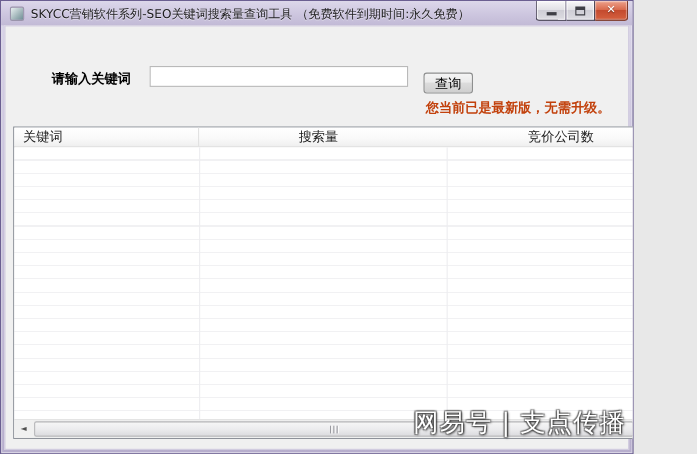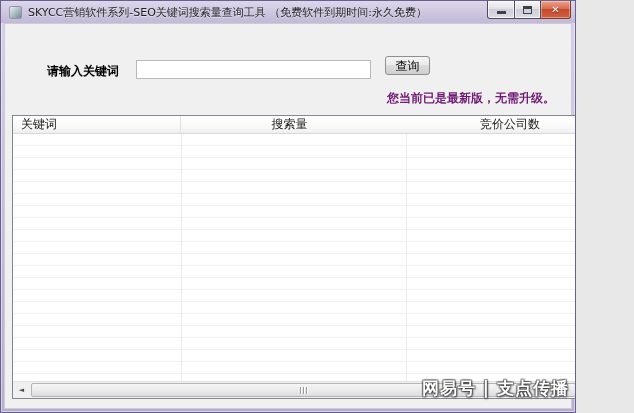--- a/index.html
+++ b/index.html
@@ -66,31 +66,31 @@
     font-size: 12px; font-weight: bold; color: #000;
   }
   .keyword-input {
     position: absolute; left: 131px; top: 36px;
     width: 235px; height: 19px;
     border: 1px solid #b9b9b9; background: #fff;
     font-size: 12px; padding: 0 4px;
     font-family: "DejaVu Sans", "Liberation Sans", sans-serif;
   }
   .query-button {
-    position: absolute; left: 380px; top: 32px;
+    position: absolute; left: 380px; top: 42px;
     width: 45px; height: 19px;
     border: 1px solid #8e8f8f; border-radius: 3px;
     background: linear-gradient(180deg, #f4f4f4 0%, #ebebeb 45%, #dcdcdc 50%, #cfcfcf 100%);
     font-size: 12px; color: #000; line-height: 1;
     font-family: "DejaVu Sans", "Liberation Sans", sans-serif;
     cursor: default;
   }
   .update-status {
     position: absolute; left: 382px; top: 66px;
-    font-size: 12px; font-weight: bold; color: #701a75;
+    font-size: 12px; font-weight: bold; color: #c2410c;
   }
   
   .listview {
     position: absolute; left: 7px; top: 91px;
     width: 612px; height: 284px;
     background: #fff;
     border: 1px solid #828790;
   }
   .lv-header {
     position: absolute; top: 0; left: 0; right: 0; height: 18px;
@@ -128,21 +128,21 @@
     position: absolute; left: 1px; top: 1px; bottom: 1px; width: 545px;
     border: 1px solid #b5b5b8; border-radius: 2px;
     background: linear-gradient(180deg, #f6f6f6 0%, #ececee 50%, #dcdcdf 100%);
     display: flex; align-items: center; justify-content: center;
   }
   .sb-grip { display: flex; gap: 2px; }
   .sb-grip i { width: 1px; height: 7px; background: #9a9aa0; box-shadow: 1px 0 0 #ffffff; }
   
   .watermark {
     position: absolute; right: 2px; bottom: 8px;
-    font-size: 17px; font-weight: bold; color: #ffffff;
+    font-size: 23px; font-weight: normal; color: #ffffff;
     letter-spacing: 1px; white-space: nowrap;
     text-shadow:
       0 0 1px #4a4a4a, 1px 1px 2px rgba(40,40,40,0.9),
       -1px -1px 1px rgba(90,90,90,0.7), 1px -1px 1px rgba(70,70,70,0.6),
       -1px 1px 1px rgba(70,70,70,0.6);
   }
 </style>
 </head>
 <body>
 

